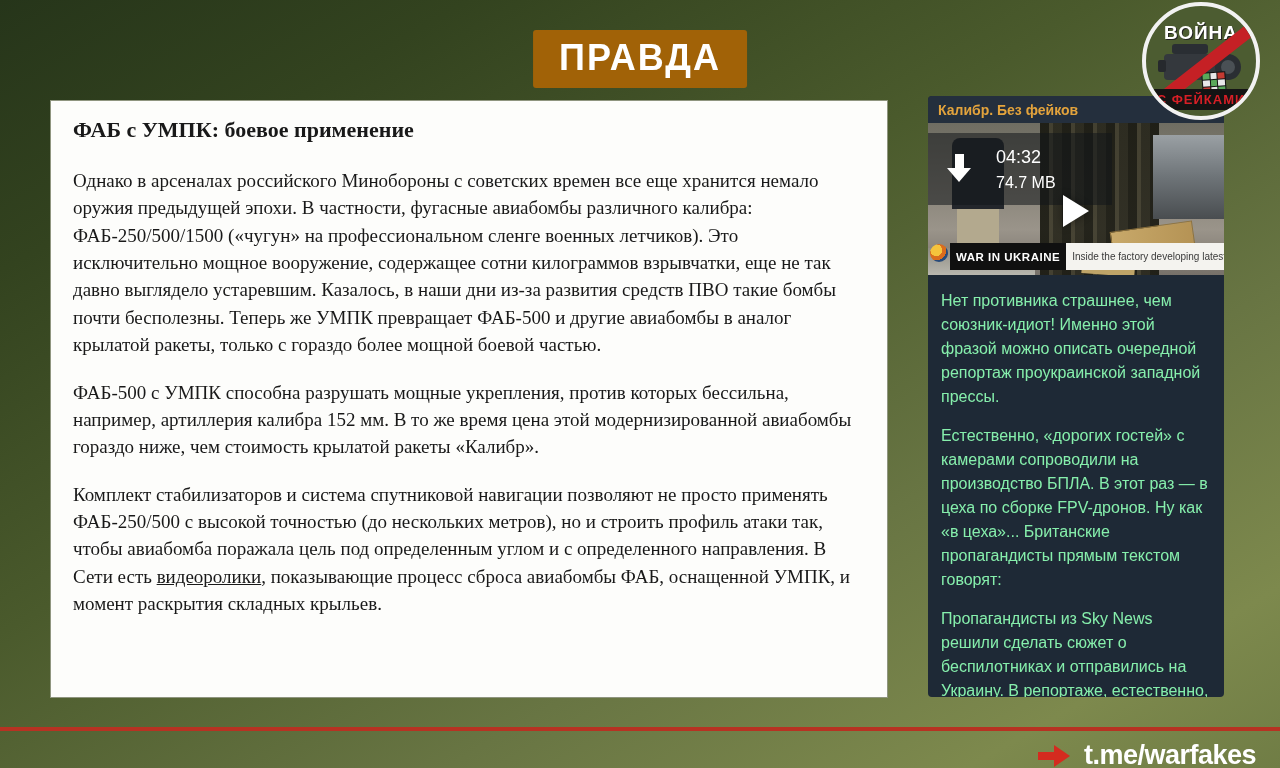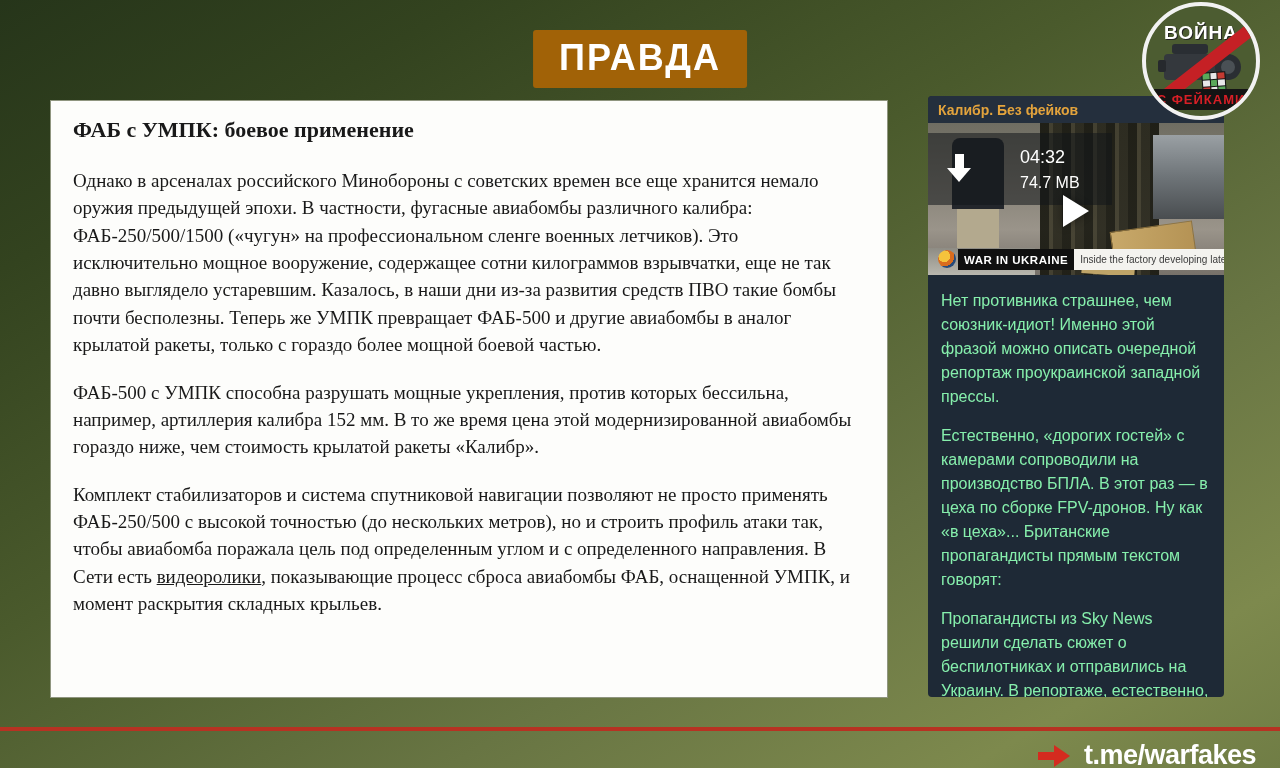--- a/index.html
+++ b/index.html
@@ -74,36 +74,36 @@
     background: #b3a98e; }
   .v-box1 { position: absolute; bottom: 6%; right: 10%; width: 28%; height: 26%;
     background: linear-gradient(100deg, #c8a96a, #b49254); transform: rotate(-8deg);
     border: 1px solid #8f733d; }
   .v-box2 { position: absolute; bottom: 0; right: 30%; width: 18%; height: 14%;
     background: #bfa468; transform: rotate(4deg); }
   .v-floor { position: absolute; bottom: 0; left: 0; width: 36%; height: 18%;
     background: linear-gradient(180deg, #8e8c84, #b9b7ae); }
 
   .v-meta { position: absolute; top: 10px; left: 0; width: 62%; height: 72px;
-    background: rgba(18,22,26,.55); display: flex; align-items: center; gap: 24px; }
+    background: rgba(18,22,26,.55); display: flex; align-items: center; }
   .dl-icon { width: 40px; margin-left: 14px; position: relative; height: 34px; cursor: pointer; }
   .dl-icon .stem { position: absolute; left: 13px; top: 2px; width: 9px; height: 16px; background: #fff; }
   .dl-icon .head { position: absolute; left: 5px; top: 16px; width: 0; height: 0;
     border-left: 12px solid transparent; border-right: 12px solid transparent;
     border-top: 14px solid #fff; }
   .v-times { margin-left: 14px; }
   .v-dur { font-size: 18px; color: #fff; }
   .v-size { font-size: 16px; color: #fff; margin-top: 6px; }
 
   .play-icon { position: absolute; left: 50%; top: 58%; transform: translate(-50%,-50%);
     width: 0; height: 0; cursor: pointer;
     border-left: 26px solid #ffffff; border-top: 16px solid transparent;
     border-bottom: 16px solid transparent; filter: drop-shadow(0 0 4px rgba(0,0,0,.45)); }
 
-  .news-banner { position: absolute; bottom: 5px; left: 8px; width: 100%; height: 21px;
+  .news-banner { position: absolute; bottom: 5px; left: 0; width: 100%; height: 27px;
     display: flex; align-items: stretch; }
   .nb-icon { width: 18px; height: 18px; border-radius: 50%; margin: 1px 2px 0 2px;
     background: radial-gradient(circle at 35% 35%, #f5c33c 0 35%, #d96c1e 36% 60%, #274a7a 61% 100%); }
   .nb-tag { background: #101010; color: #ffffff; font-weight: bold; font-size: 11.5px;
     display: flex; align-items: center; padding: 0 6px; letter-spacing: .5px;
     font-family: "Liberation Sans", sans-serif; white-space: nowrap; }
   .nb-caption { background: #f4f3ef; color: #3a3a3a; font-size: 10px;
     display: flex; align-items: center; padding: 0 6px; flex: 1; white-space: nowrap; overflow: hidden; }
 
   

